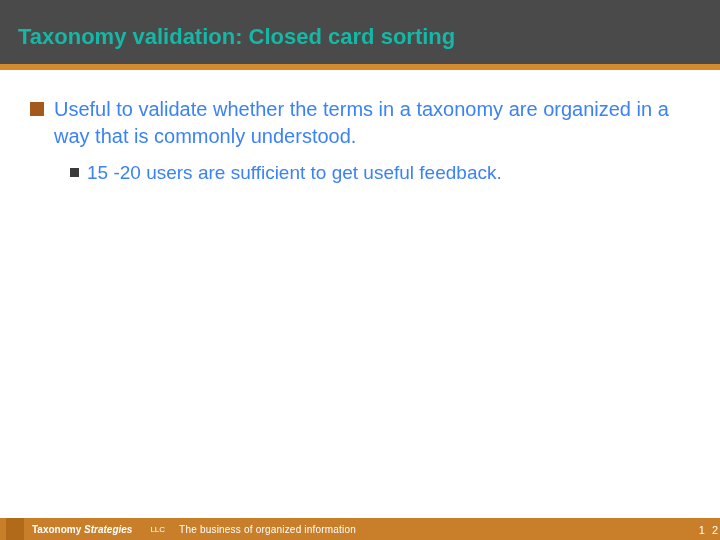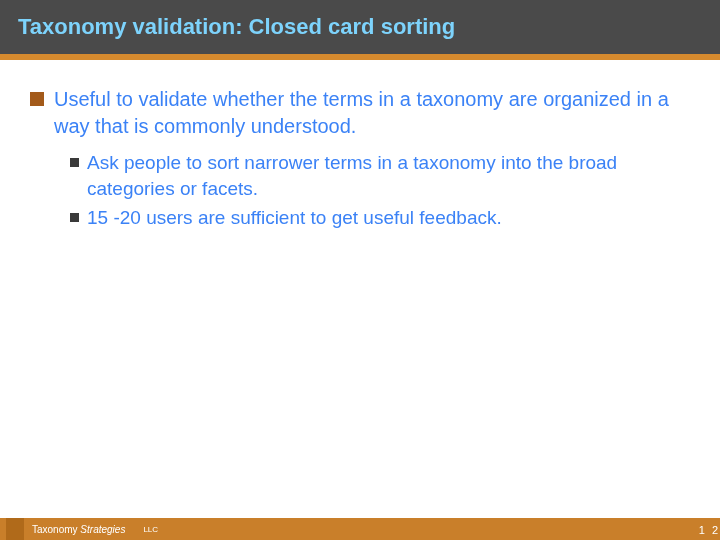--- a/index.html
+++ b/index.html
@@ -6,22 +6,22 @@
   body {
     width: 720px;
     height: 540px;
     font-family: Verdana, Arial, sans-serif;
     background: #ffffff;
     position: relative;
     overflow: hidden;
   }
   .title-bar {
     background: #4a4a4a;
-    color: #7dd3fc;
-    padding: 14px 18px 14px 18px;
+    color: #14b8a6;
+    padding: 24px 18px 14px 18px;
     font-size: 22px;
     font-weight: bold;
   }
   .orange-rule {
     height: 6px;
     background: #d68a2e;
     width: 100%;
   }
   .content {
     padding: 26px 30px 0 30px;
@@ -78,21 +78,21 @@
     font-size: 10px;
     padding-left: 6px;
   }
   .footer-block {
     width: 18px;
     height: 22px;
     background: #b06a1a;
     margin-right: 8px;
   }
   .footer-company {
-    font-weight: normal;
+    font-weight: bold;
   }
   .footer-company .italic { font-style: italic; }
   .footer-llc {
     font-size: 8px;
     margin-left: 18px;
     margin-right: 14px;
   }
   .footer-tag { letter-spacing: 0.2px; }
   .page-num {
     position: absolute;
@@ -110,29 +110,26 @@
 <div class="orange-rule"></div>
 
 <div class="content">
   <div class="main-item">
     <div class="square-bullet"></div>
     <div class="main-text">Useful to validate whether the terms in a taxonomy are organized in a way that is commonly understood.</div>
   </div>
   <div class="sub-list">
     <div class="sub-item">
       <div class="sub-bullet"></div>
-      <div class="sub-text">Ask people to sort narrower terms in a taxonomy into the broad categories or facets.</div>
-    </div>
-    <div class="sub-item">
-      <div class="sub-bullet"></div>
       <div class="sub-text">15 -20 users are sufficient to get useful feedback.</div>
     </div>
   </div>
 </div>
 
 <div class="footer">
   <div class="footer-block"></div>
   <span class="footer-company">
     <span>Taxonomy </span><span class="italic">Strategies</span>
   </span>
   <span class="footer-llc">LLC</span>
+  <span class="footer-tag">The business of organized information</span>
   <span class="page-num">1 2</span>
 </div>
 
 </body></html>

